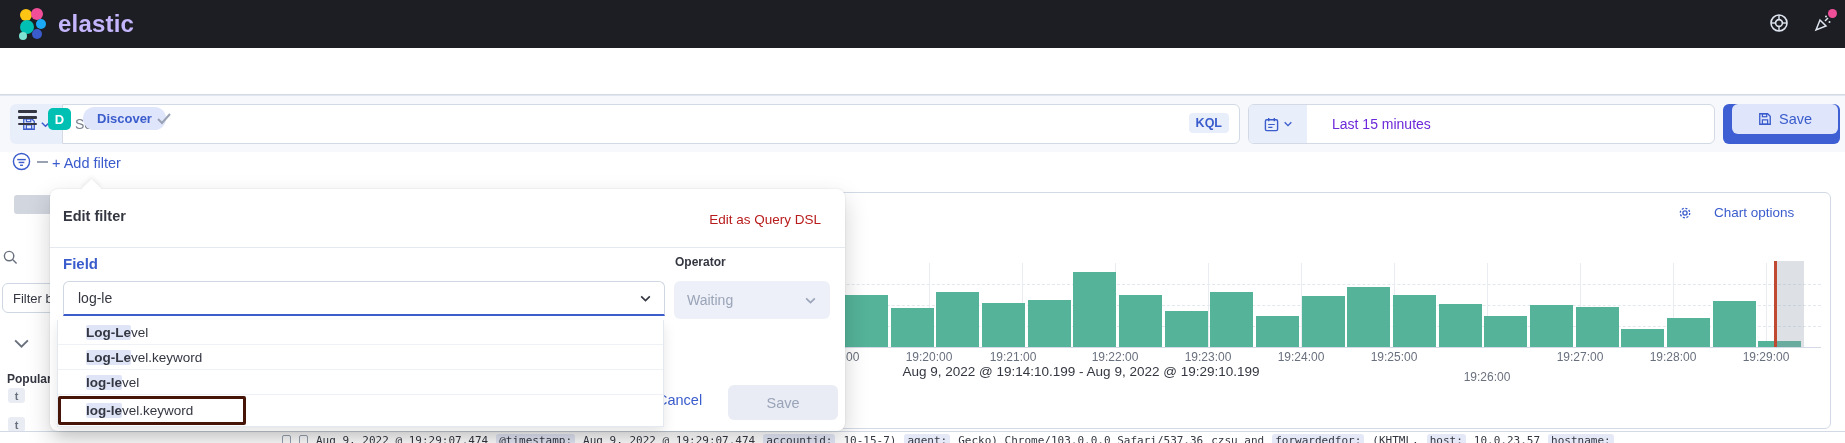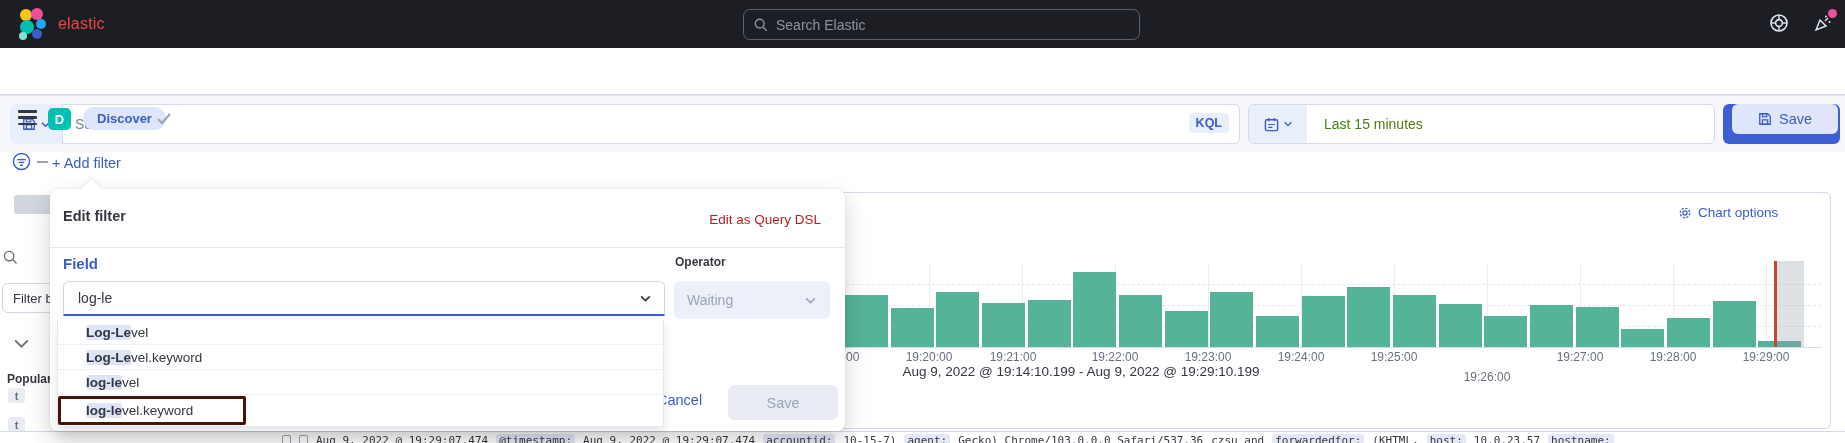--- a/index.html
+++ b/index.html
@@ -4,21 +4,21 @@
 <style>
   * { margin:0; padding:0; box-sizing:border-box; }
   html,body { width:1845px; height:443px; overflow:hidden; background:#fff;
     font-family:"Liberation Sans", sans-serif; color:#343741; }
   .page { position:relative; width:1845px; height:443px; overflow:hidden; background:#fff; }
   .abs { position:absolute; }
 
   
   .topbar { left:0; top:0; width:1845px; height:48px; background:#1d1e24; z-index:40; }
   .brand { left:14px; top:6px; display:flex; align-items:center; gap:10px; }
-  .brand-name { color:#ef4444; font-size:16px; letter-spacing:.2px; }
+  .brand-name { color:#c4b5fd; font-size:24px; letter-spacing:.2px;font-weight:bold; }
   .g-search { left:743px; top:9px; width:397px; height:31px; border:1px solid #5b5f6d;
     border-radius:7px; display:flex; align-items:center; gap:8px; padding:0 10px; color:#8e93a2; font-size:14px; }
   .top-icons { right:12px; top:13px; display:flex; gap:24px; align-items:center; }
   .dot { position:absolute; right:-4px; top:-4px; width:9px; height:9px; border-radius:50%; background:#f04e98; }
 
   
   .navbar { left:0; top:48px; width:1845px; height:47px; background:#fff; border-bottom:1px solid #d3dae6; z-index:35; }
   .burger { left:18px; top:62px; width:19px; height:15px; display:flex; flex-direction:column; justify-content:space-between; }
   .burger i { height:2.5px; background:#343741; border-radius:1px; }
   .space-badge { left:48px; top:60px; width:23px; height:22px; background:#00bfb3; border-radius:5px;
@@ -36,42 +36,42 @@
   .querybar { left:0; top:95px; width:1845px; height:57px; background:#f6f8fc; border-top:1px solid #e2e7ef; }
   .prepend { background:#e9eefb; display:flex; align-items:center; justify-content:center; gap:4px; }
   .sq-btn { left:10px; top:104px; width:52px; height:40px; border-radius:6px 0 0 6px; }
   .q-input { left:62px; top:104px; width:1178px; height:40px; background:#fff; border:1px solid #d3dae6;
     border-radius:0 6px 6px 0; display:flex; align-items:center; padding:0 12px; font-size:14px; color:#79818f; }
   .kql { position:absolute; right:10px; top:8px; background:#e9eefb; color:#3a5ccc; font-size:12.5px;
     font-weight:700; padding:3px 7px; border-radius:4px; }
   .date-field { left:1248px; top:104px; width:467px; height:40px; background:#fff; border:1px solid #d3dae6;
     border-radius:6px; display:flex; overflow:hidden; }
   .date-prepend { width:58px; height:100%; }
-  .date-text { display:flex; align-items:center; padding-left:17px; font-size:14px; color:#4d7c0f; flex:1; }
+  .date-text { display:flex; align-items:center; padding-left:25px; font-size:14px; color:#6d28d9; flex:1; }
   .show-dates { display:flex; align-items:center; padding-right:14px; color:#3a5ccc; font-size:14px; }
   .refresh-btn { left:1723px; top:104px; width:117px; height:40px; background:#3d5fd3; border-radius:6px;
     color:#fff; font-size:14.5px; font-weight:500; display:flex; align-items:center; justify-content:center; gap:8px; }
   .filter-circle { left:12px; top:152px; }
   .pin-dash { left:37px; top:161px; width:11px; height:2px; background:#98a2b3; }
   .add-filter { left:52px; top:155px; color:#3a5ccc; font-size:14.5px; font-weight:500; }
 
   
   .sb-ip { left:14px; top:195px; width:110px; height:19px; background:#d2d6df; border-radius:3px; z-index:1; }
   .sb-q { left:3px; top:250px; z-index:1; }
   .sb-type { left:2px; top:283px; width:150px; height:30px; border:1px solid #cfd7e2; border-radius:6px;
     background:#fff; display:flex; align-items:center; padding-left:10px; font-size:13px; color:#343741; z-index:1; overflow:hidden; white-space:nowrap; }
   .sb-chev { left:13px; top:336px; z-index:1; }
   .sb-pop { left:7px; top:372px; font-size:12px; font-weight:700; z-index:1; white-space:nowrap; }
   .t-badge { left:8px; width:17px; height:15px; background:#e9edf3; border-radius:3px; color:#69707d;
     font-size:11px; font-weight:700; display:flex; align-items:center; justify-content:center; z-index:1; }
 
   
   .chart-panel { left:330px; top:192px; width:1501px; height:237px; background:#fff; border:1px solid #d3dae6;
     border-radius:6px; z-index:5; overflow:hidden; }
-  .chart-options { position:absolute; left:1347px; top:12px; display:flex; align-items:center; gap:6px;
+  .chart-options { position:absolute; left:1347px; top:12px; display:flex; align-items:center; gap:22px;
     color:#3a5ccc; font-size:13.5px; }
   .vgrid { position:absolute; width:1px; top:70px; height:84px; background:#e9edf2; }
   .hgrid { position:absolute; left:15px; width:1475px; height:0; border-top:1px dashed #e3e7ee; }
   .baseline { position:absolute; left:10px; width:1480px; top:154px; height:1px; background:#d3dae6; }
   .bar { position:absolute; background:#54b399; }
   .tick-label { position:absolute; top:157px; width:70px; margin-left:-35px; text-align:center;
     font-size:12px; color:#69707d; }
   .now-line { position:absolute; top:68px; width:3px; height:86px; background:#bf4a31; }
   .now-zone { position:absolute; top:68px; height:86px; background:rgba(148,158,175,.32); }
   .range-label { position:absolute; left:400px; top:171px; width:700px; text-align:center; font-size:13.5px; color:#343741; }
@@ -123,27 +123,20 @@
     <div class="abs brand">
       <svg width="34" height="36" viewBox="0 0 34 36">
         <circle cx="12" cy="9" r="6" fill="#fec514"></circle>
         <circle cx="23" cy="8" r="6" fill="#f04e98"></circle>
         <circle cx="27" cy="18" r="5" fill="#1ba9f5"></circle>
         <circle cx="13" cy="21" r="7" fill="#00bfb3"></circle>
         <circle cx="23" cy="28" r="5" fill="#3a5ccc"></circle>
         <circle cx="9" cy="30" r="4" fill="#7de2d1"></circle>
       </svg>
       <span class="brand-name">elastic</span>
-    </div>
-    <div class="abs g-search">
-      <svg width="14" height="14" viewBox="0 0 16 16">
-        <circle cx="6.5" cy="6.5" r="5" fill="none" stroke="#8e93a2" stroke-width="1.6"></circle>
-        <line x1="10.5" y1="10.5" x2="14.5" y2="14.5" stroke="#8e93a2" stroke-width="1.6"></line>
-      </svg>
-      <span>Search Elastic</span>
     </div>
     <div class="abs top-icons">
       <span style="position:relative;">
         <svg width="20" height="20" viewBox="0 0 20 20">
           <circle cx="10" cy="10" r="8" fill="none" stroke="#dfe5ef" stroke-width="1.6"></circle>
           <circle cx="10" cy="10" r="3.4" fill="none" stroke="#dfe5ef" stroke-width="1.6"></circle>
           <line x1="10" y1="2" x2="10" y2="6.6" stroke="#dfe5ef" stroke-width="1.4"></line>
           <line x1="10" y1="13.4" x2="10" y2="18" stroke="#dfe5ef" stroke-width="1.4"></line>
           <line x1="2" y1="10" x2="6.6" y2="10" stroke="#dfe5ef" stroke-width="1.4"></line>
           <line x1="13.4" y1="10" x2="18" y2="10" stroke="#dfe5ef" stroke-width="1.4"></line>

